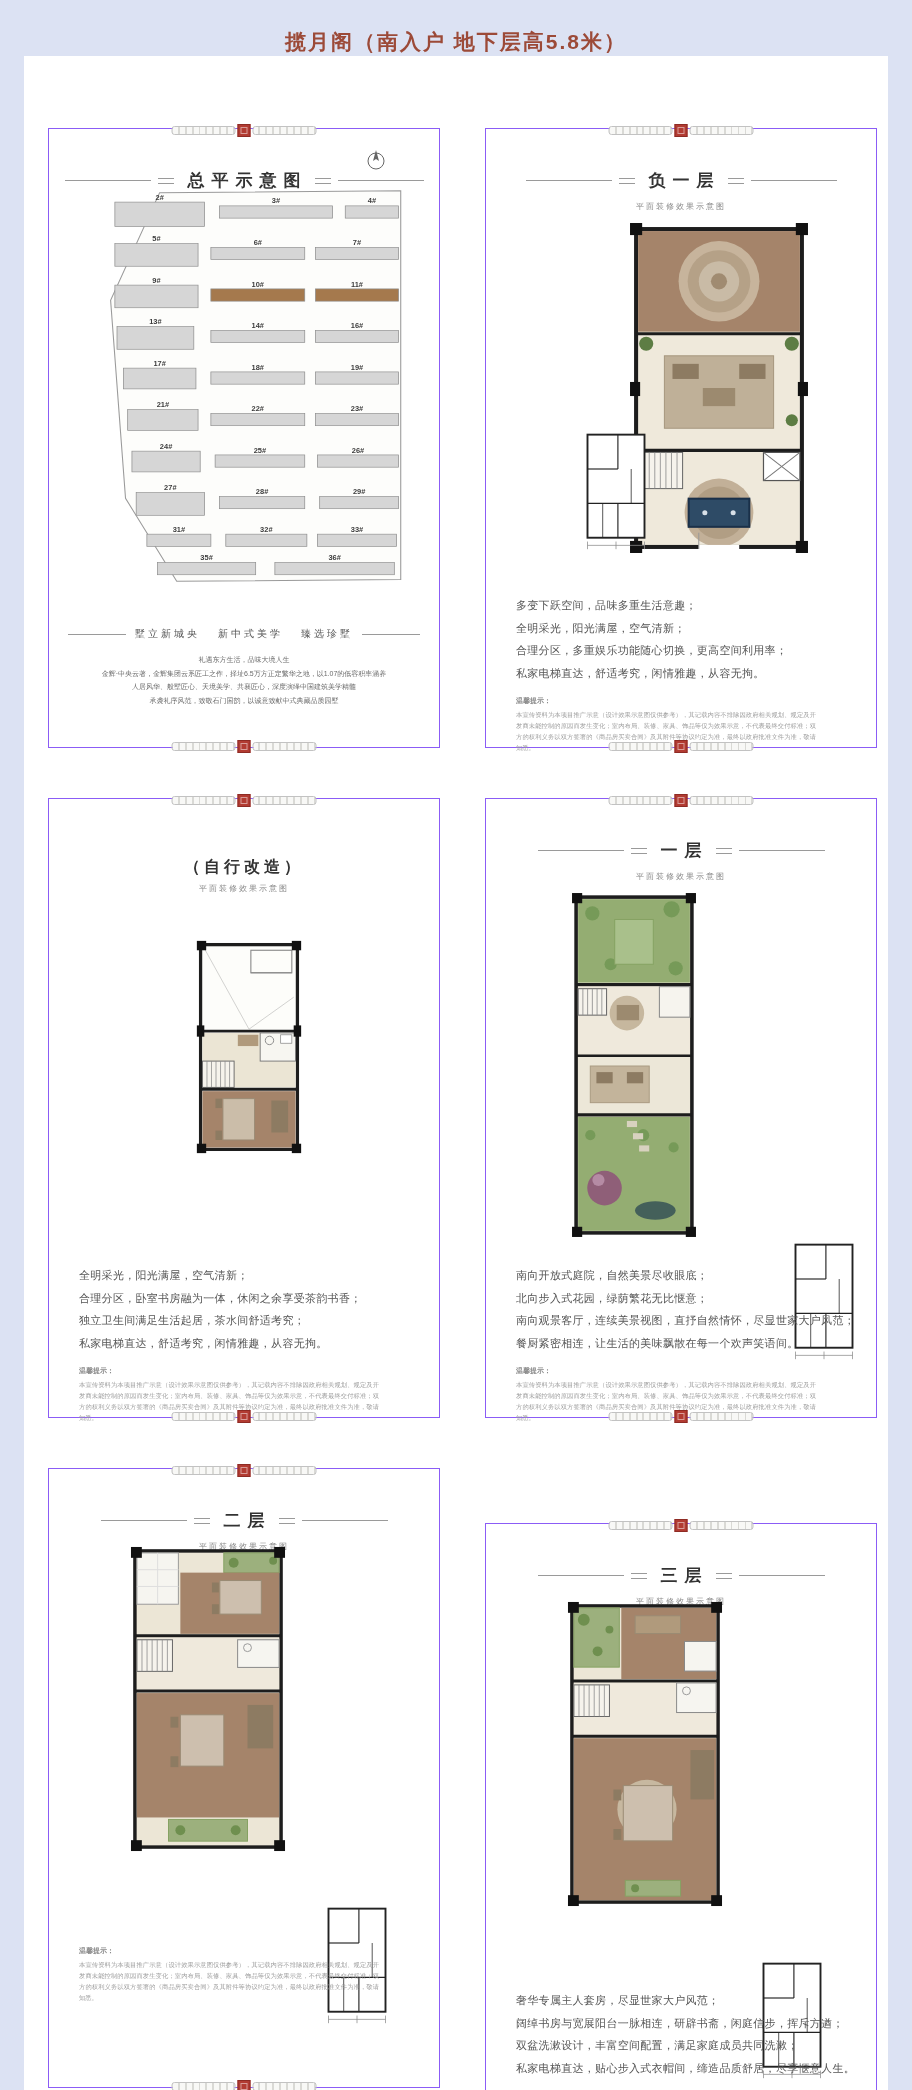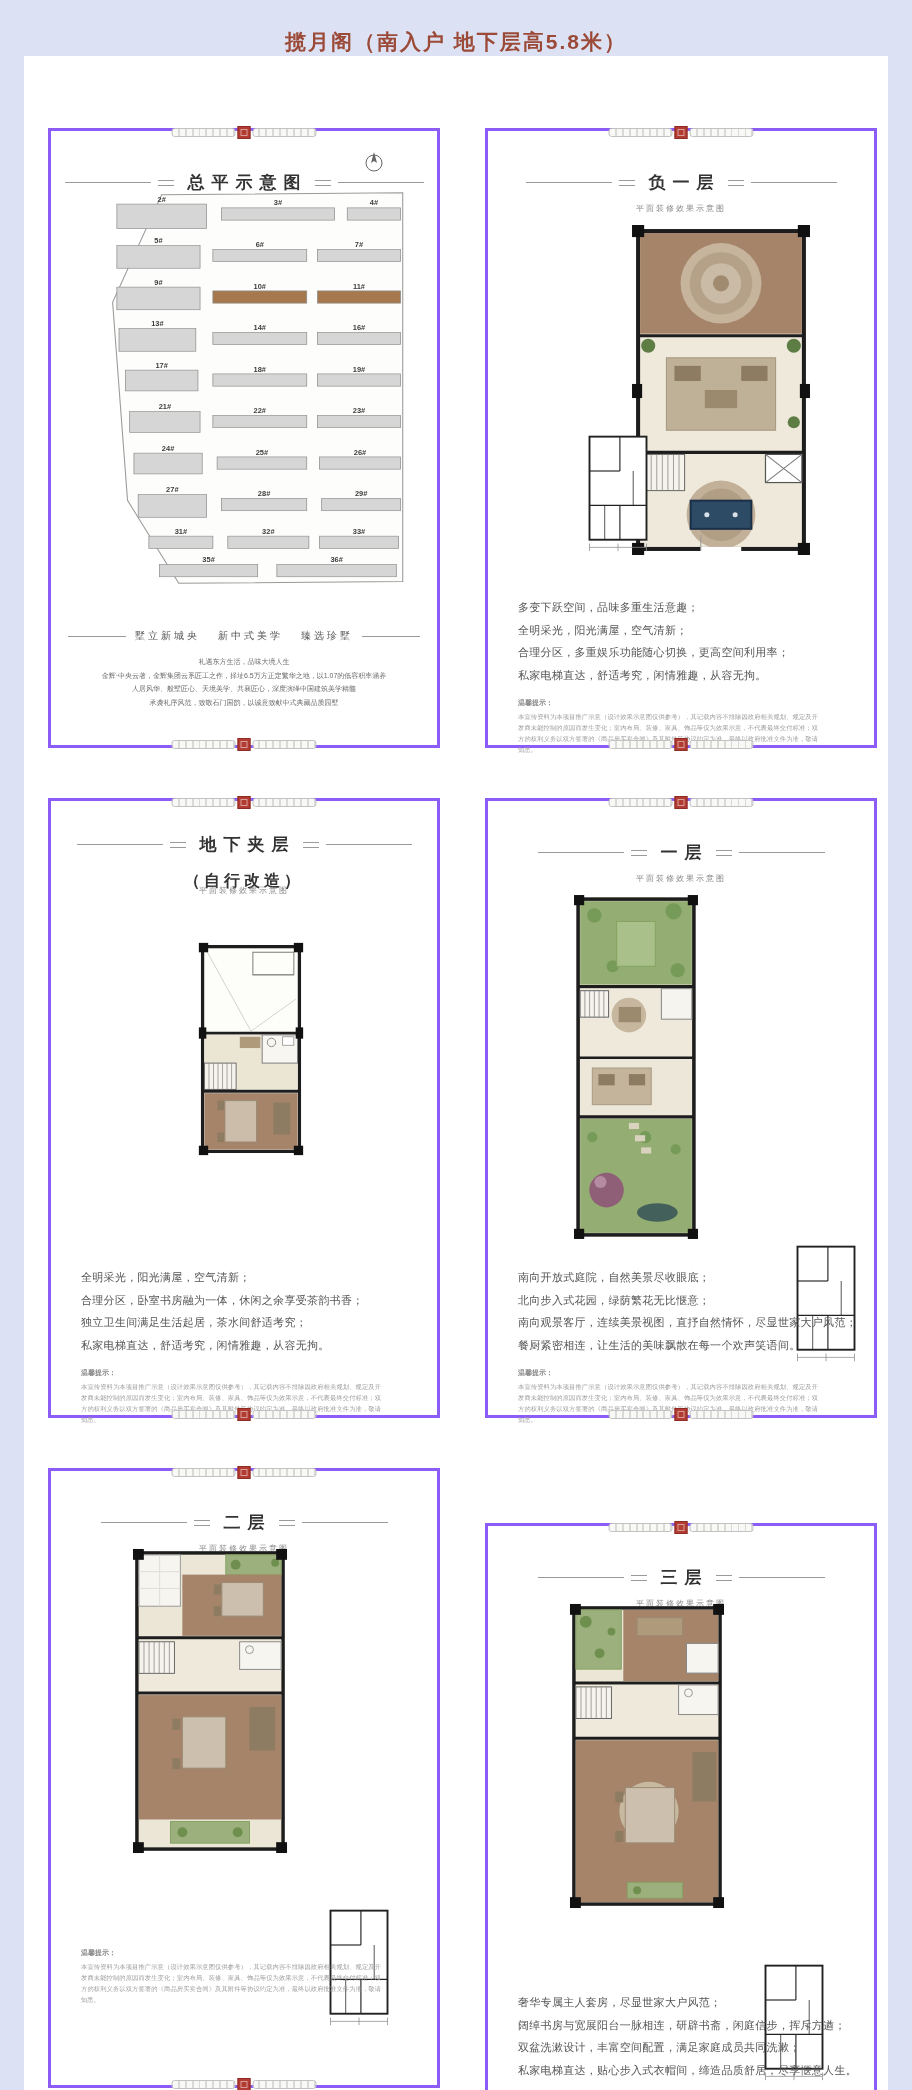--- a/index.html
+++ b/index.html
@@ -2,38 +2,38 @@
 <html><head>
 <meta charset="utf-8">
 <style>
   html,body{margin:0;padding:0;}
   body{width:912px;height:2090px;position:relative;background:#dce2f3;
        font-family:"Liberation Sans","DejaVu Sans",sans-serif;overflow:hidden;}
   .page{position:absolute;left:24px;top:56px;width:864px;height:2034px;background:#fff;}
   header{position:absolute;left:0;top:0;width:912px;height:56px;z-index:2;}
   header h1{margin:0;padding-top:28px;text-align:center;font-size:21px;font-weight:700;
             letter-spacing:2px;color:#9c4a38;}
-  .panel{position:absolute;width:392px;height:620px;background:#fff;border:3px solid #8b5cf6;
+  .panel{position:absolute;width:392px;height:620px;background:#fff;border:1px solid #8b5cf6;
          box-sizing:border-box;z-index:3;}
   
   .deco{position:absolute;left:50%;transform:translateX(-50%);display:flex;align-items:center;gap:2px;z-index:4;}
   .deco.top{top:-5px;} .deco.bottom{bottom:-6px;}
   .deco .bar{display:block;width:62px;height:7px;border:1px solid #c2c2c2;border-radius:3px;
              background:repeating-linear-gradient(90deg,#f8f8f6 0 5px,#d9d9d5 5px 7px);}
   .deco .seal{display:block;position:relative;width:13px;height:13px;background:#b23b32;
               border:1px solid #8e2b24;box-sizing:border-box;}
   .deco .seal::after{content:"";position:absolute;inset:2px;border:1px solid rgba(255,255,255,.5);}
   .title-row{position:absolute;left:0;right:0;display:flex;justify-content:center;align-items:center;}
   .tline{display:block;width:86px;height:1px;background:#9a9a9a;}
   .orn{display:block;width:16px;height:4px;border-top:1px solid #9a9a9a;border-bottom:1px solid #9a9a9a;margin:0 7px;}
   .ptitle{margin:0;font-family:"Liberation Serif","DejaVu Serif",serif;font-size:17px;font-weight:600;
           color:#333;letter-spacing:7px;text-indent:7px;white-space:nowrap;}
   .ptitle2{position:absolute;left:0;right:0;text-align:center;
            font-family:"Liberation Serif","DejaVu Serif",serif;font-size:16px;font-weight:600;
-           color:#333;letter-spacing:4px;margin-top:12px;}
+           color:#333;letter-spacing:4px;}
   .subtitle{position:absolute;left:0;right:0;text-align:center;font-size:8px;color:#888;letter-spacing:2px;}
   .plan,.keyplan{position:absolute;}
   .textblock{position:absolute;left:30px;top:465px;width:336px;}
   .lines{list-style:none;margin:0;padding:0;}
   .lines li{font-size:11px;line-height:2.05;color:#555;letter-spacing:.3px;white-space:nowrap;}
   .disc{margin-top:12px;width:300px;}
   .disc b{font-size:7px;font-weight:700;color:#8a8a8a;display:block;}
   .disc p{margin:3px 0 0;font-size:6.3px;line-height:1.75;color:#9e9e9e;text-align:justify;}
   
   .slogan{position:absolute;left:0;right:0;top:498px;display:flex;justify-content:center;align-items:center;}
@@ -240,27 +240,20 @@
   <div class="deco top">
       <i class="bar"></i>
       <i class="seal"></i>
       <i class="bar"></i>
     </div>
   <div class="deco bottom">
       <i class="bar"></i>
       <i class="seal"></i>
       <i class="bar"></i>
     </div>
-  <div class="title-row" style="top:32px;">
-    <i class="tline"></i>
-      <i class="orn"></i>
-    <h2 class="ptitle">地下夹层</h2>
-    <i class="orn"></i>
-      <i class="tline"></i>
-  </div>
   <div class="ptitle2" style="top:58px;">（自行改造）</div>
   <div class="subtitle" style="top:84px;">平面装修效果示意图</div>
   <svg class="plan" style="left:146px;top:140px;" width="108" height="216" viewBox="0 0 116 230" preserveAspectRatio="none">
       <rect x="6" y="6" width="104" height="218" fill="#fdfdfa" stroke="#1d1d1d" stroke-width="3.5"></rect>
       <line x1="10" y1="10" x2="58" y2="96" stroke="#cfcfcd" stroke-width="1"></line>
       <line x1="58" y1="96" x2="106" y2="62" stroke="#cfcfcd" stroke-width="1"></line>
       <rect x="60" y="12" width="44" height="24" fill="none" stroke="#8a8a8a" stroke-width="1.2"></rect>
       <line x1="60" y1="36" x2="104" y2="36" stroke="#8a8a8a" stroke-width="1.2"></line>
       <line x1="6" y1="98" x2="110" y2="98" stroke="#1d1d1d" stroke-width="3"></line>
       <rect x="8" y="100" width="100" height="58" fill="#ebe5d4" stroke="none" stroke-width="0"></rect>

